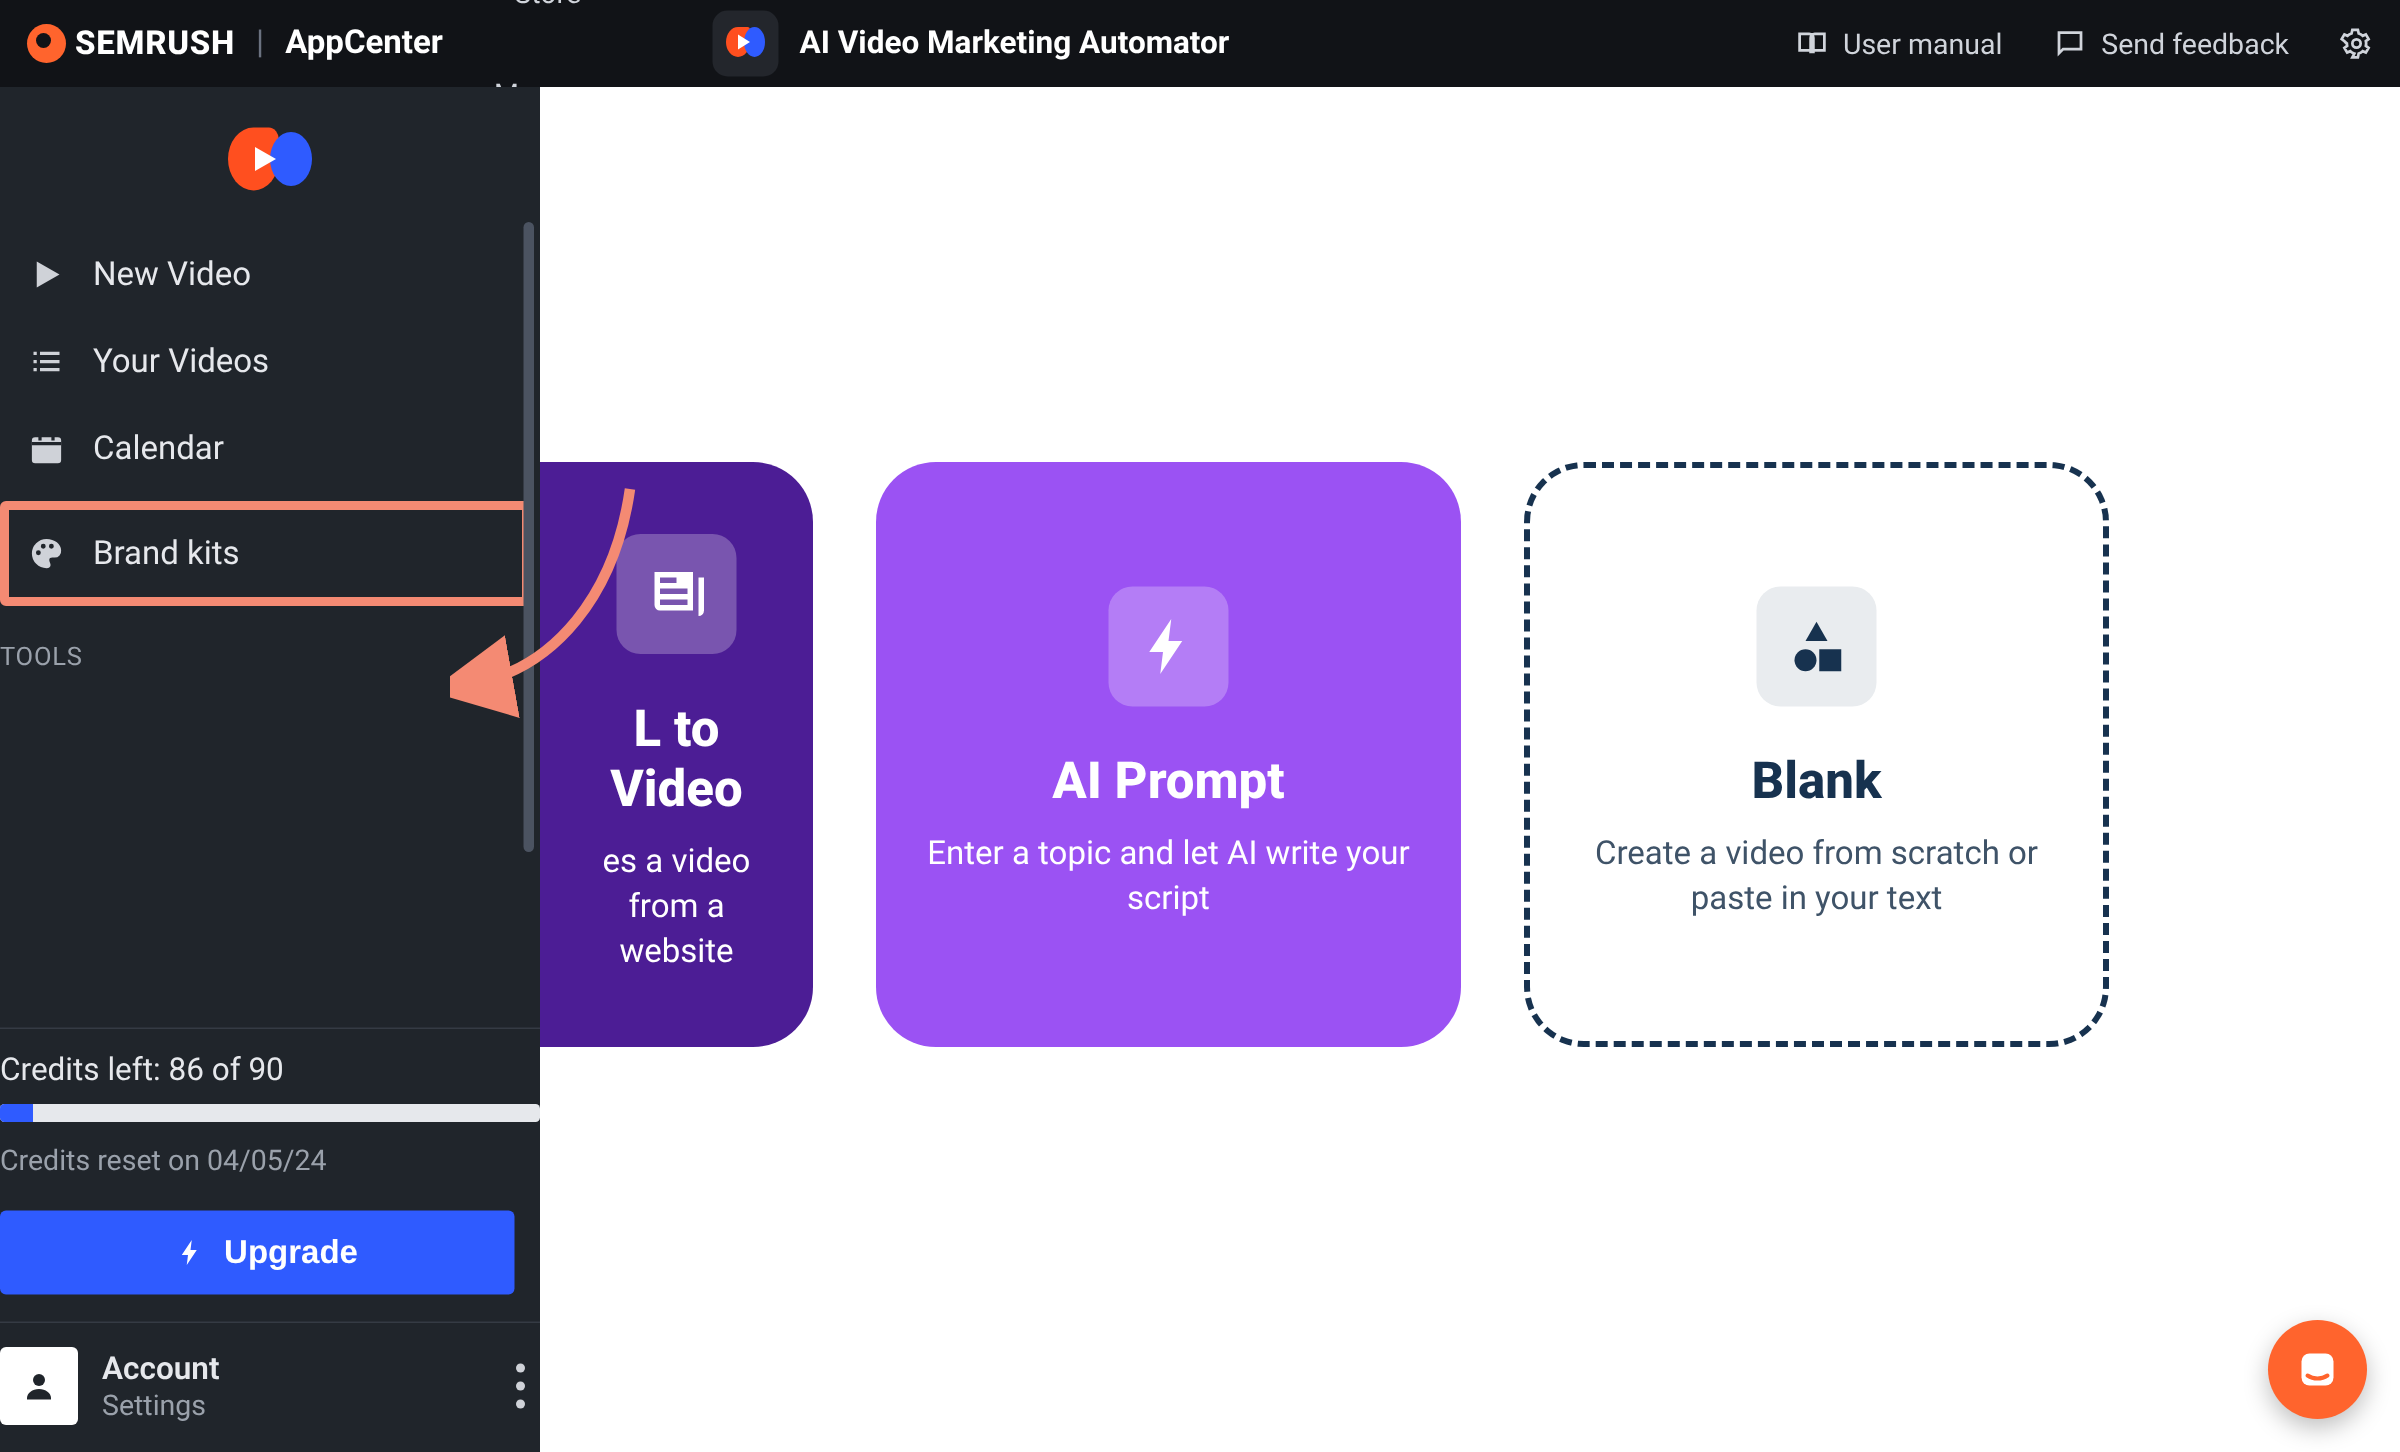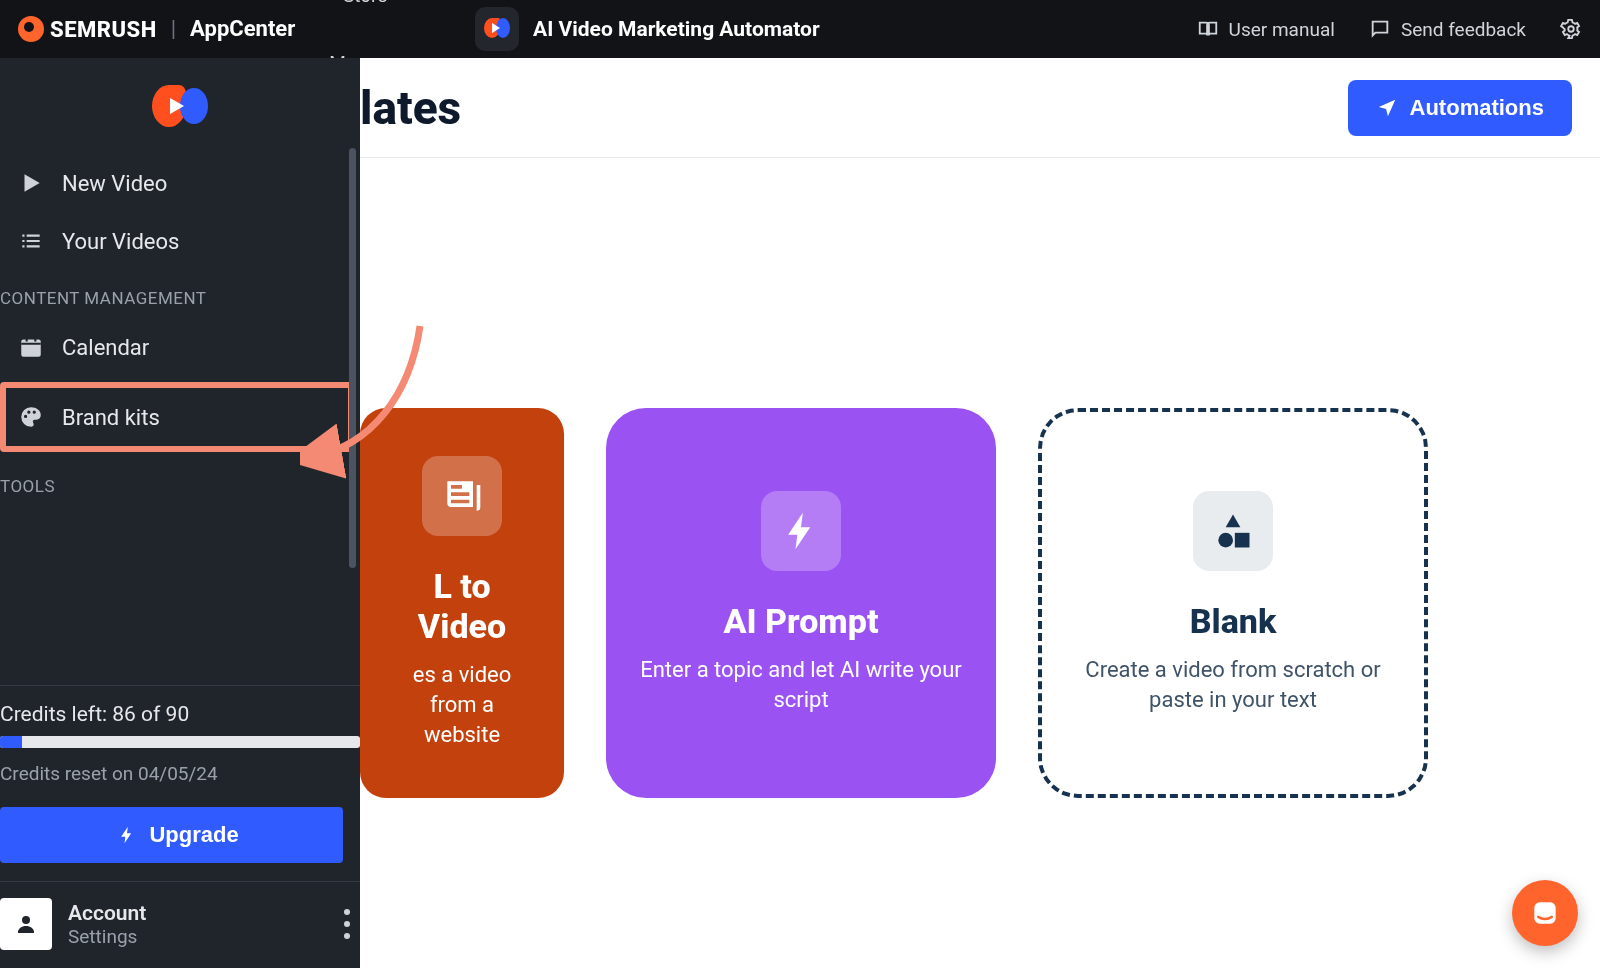--- a/index.html
+++ b/index.html
@@ -175,21 +175,21 @@
     color: #fff;
   }
   .card .icon-tile {
     width: 80px; height: 80px; border-radius: 16px;
     background: rgba(255,255,255,0.25);
     display: flex; align-items: center; justify-content: center;
     margin-bottom: 30px;
   }
   .card h3 { font-size: 34px; font-weight: 800; margin-bottom: 14px; }
   .card p  { font-size: 22px; line-height: 1.35; }
-  .card-url { background: #c2410c; width: 204px; border-top-left-radius: 0; border-bottom-left-radius: 0; border-top-right-radius: 40px; border-bottom-right-radius: 40px; border-radius: 26px; }
+  .card-url { background: #4c1d95; width: 182px; border-top-left-radius: 0; border-bottom-left-radius: 0; border-top-right-radius: 40px; border-bottom-right-radius: 40px; }
   .card-ai  { background: #9b52f3; }
   .card-blank {
     background: #fff; color: #17324f;
     border: 4px dashed #17324f; border-radius: 40px;
   }
   .card-blank .icon-tile { background: #e9ecef; }
   .card-blank h3 { color: #17324f; }
   .card-blank p { color: #3f5368; }
 
   
@@ -253,29 +253,20 @@
     <div class="item">
       <svg width="22" height="22" viewBox="0 0 24 24" fill="none" stroke-width="2">
           <circle cx="12" cy="12" r="3"></circle>
           <path d="M19 12a7 7 0 00-.2-1.7l2-1.5-2-3.4-2.3 1a7 7 0 00-2.9-1.7L13 2h-4l-.6 2.7a7 7 0 00-2.9 1.7l-2.3-1-2 3.4 2 1.5A7 7 0 005 12c0 .6.1 1.1.2 1.7l-2 1.5 2 3.4 2.3-1a7 7 0 002.9 1.7L9 22h4l.6-2.7a7 7 0 002.9-1.7l2.3 1 2-3.4-2-1.5c.1-.6.2-1.1.2-1.7z"></path>
         </svg>
     </div>
   </div>
 </div>
 
 <div class="main">
-  <div class="main-header">
-    <span class="page-title">lates</span>
-    <button class="automations-btn">
-      <svg width="22" height="22" viewBox="0 0 24 24" fill="#fff">
-          <path d="M3 11l18-8-8 18-2-8-8-2z"></path>
-        </svg>
-      <span>Automations</span>
-    </button>
-  </div>
 
   <div class="cards-row">
     <div class="card card-url">
       <div class="icon-tile">
         <svg width="44" height="44" viewBox="0 0 24 24" fill="#fff">
             <path d="M4 4h14v14H6a2 2 0 01-2-2V4zm2 2v2h6V6H6zm0 4v2h10v-2H6zm0 4v2h10v-2H6zM20 6h2v12a2 2 0 01-2 2V6z"></path>
           </svg>
       </div>
       <h3>L to Video</h3>
       <p>es a video from a website</p>
@@ -321,21 +312,20 @@
       </svg>
     <span>New Video</span>
   </div>
   <div class="side-item">
     <svg width="26" height="26" viewBox="0 0 24 24">
         <path d="M4 6h2v2H4V6zm4 0h12v2H8V6zM4 11h2v2H4v-2zm4 0h12v2H8v-2zM4 16h2v2H4v-2zm4 0h12v2H8v-2z"></path>
       </svg>
     <span>Your Videos</span>
   </div>
 
-  <div class="side-label-section">CONTENT MANAGEMENT</div>
 
   <div class="side-item">
     <svg width="26" height="26" viewBox="0 0 24 24">
         <rect x="3" y="5" width="18" height="16" rx="2"></rect>
         <path d="M3 9h18M8 3v4M16 3v4" stroke="#20252b" stroke-width="2"></path>
       </svg>
     <span>Calendar</span>
   </div>
 
   <div class="highlight-box">

